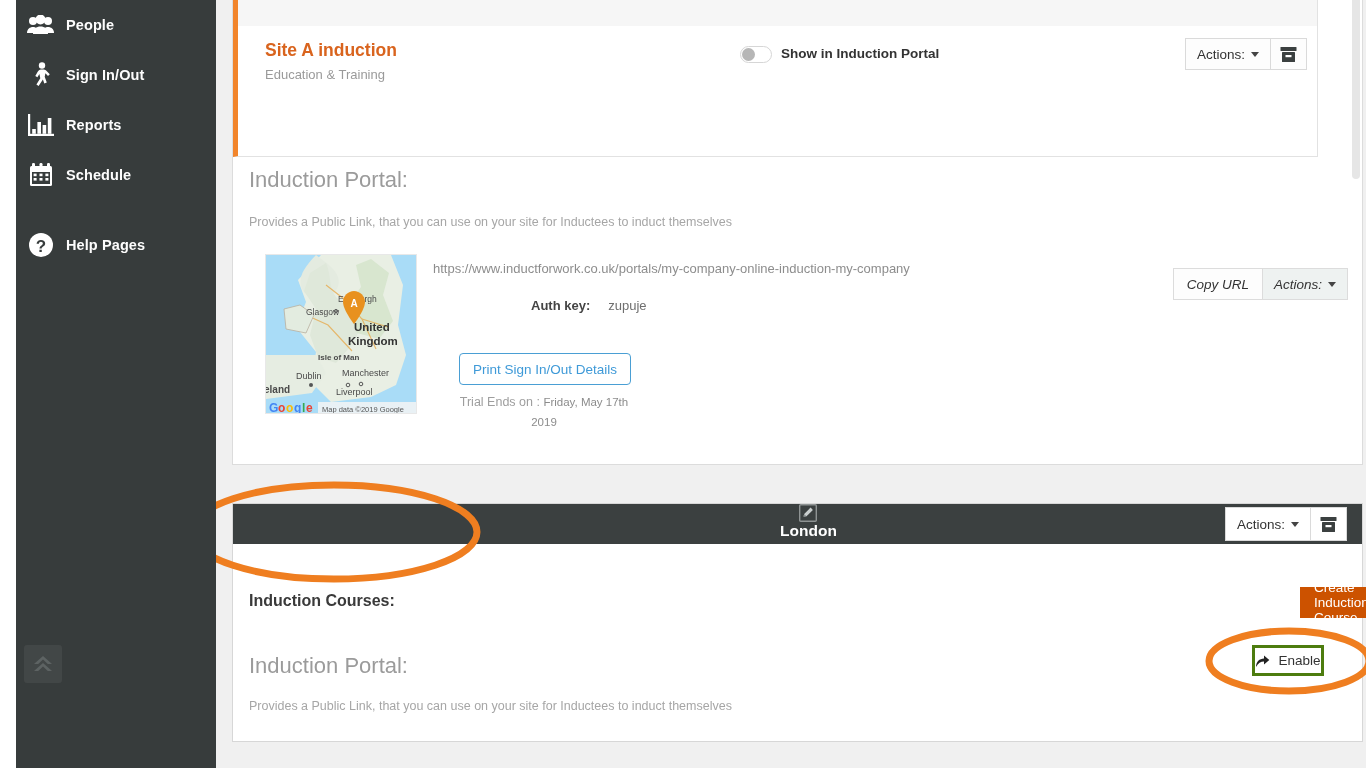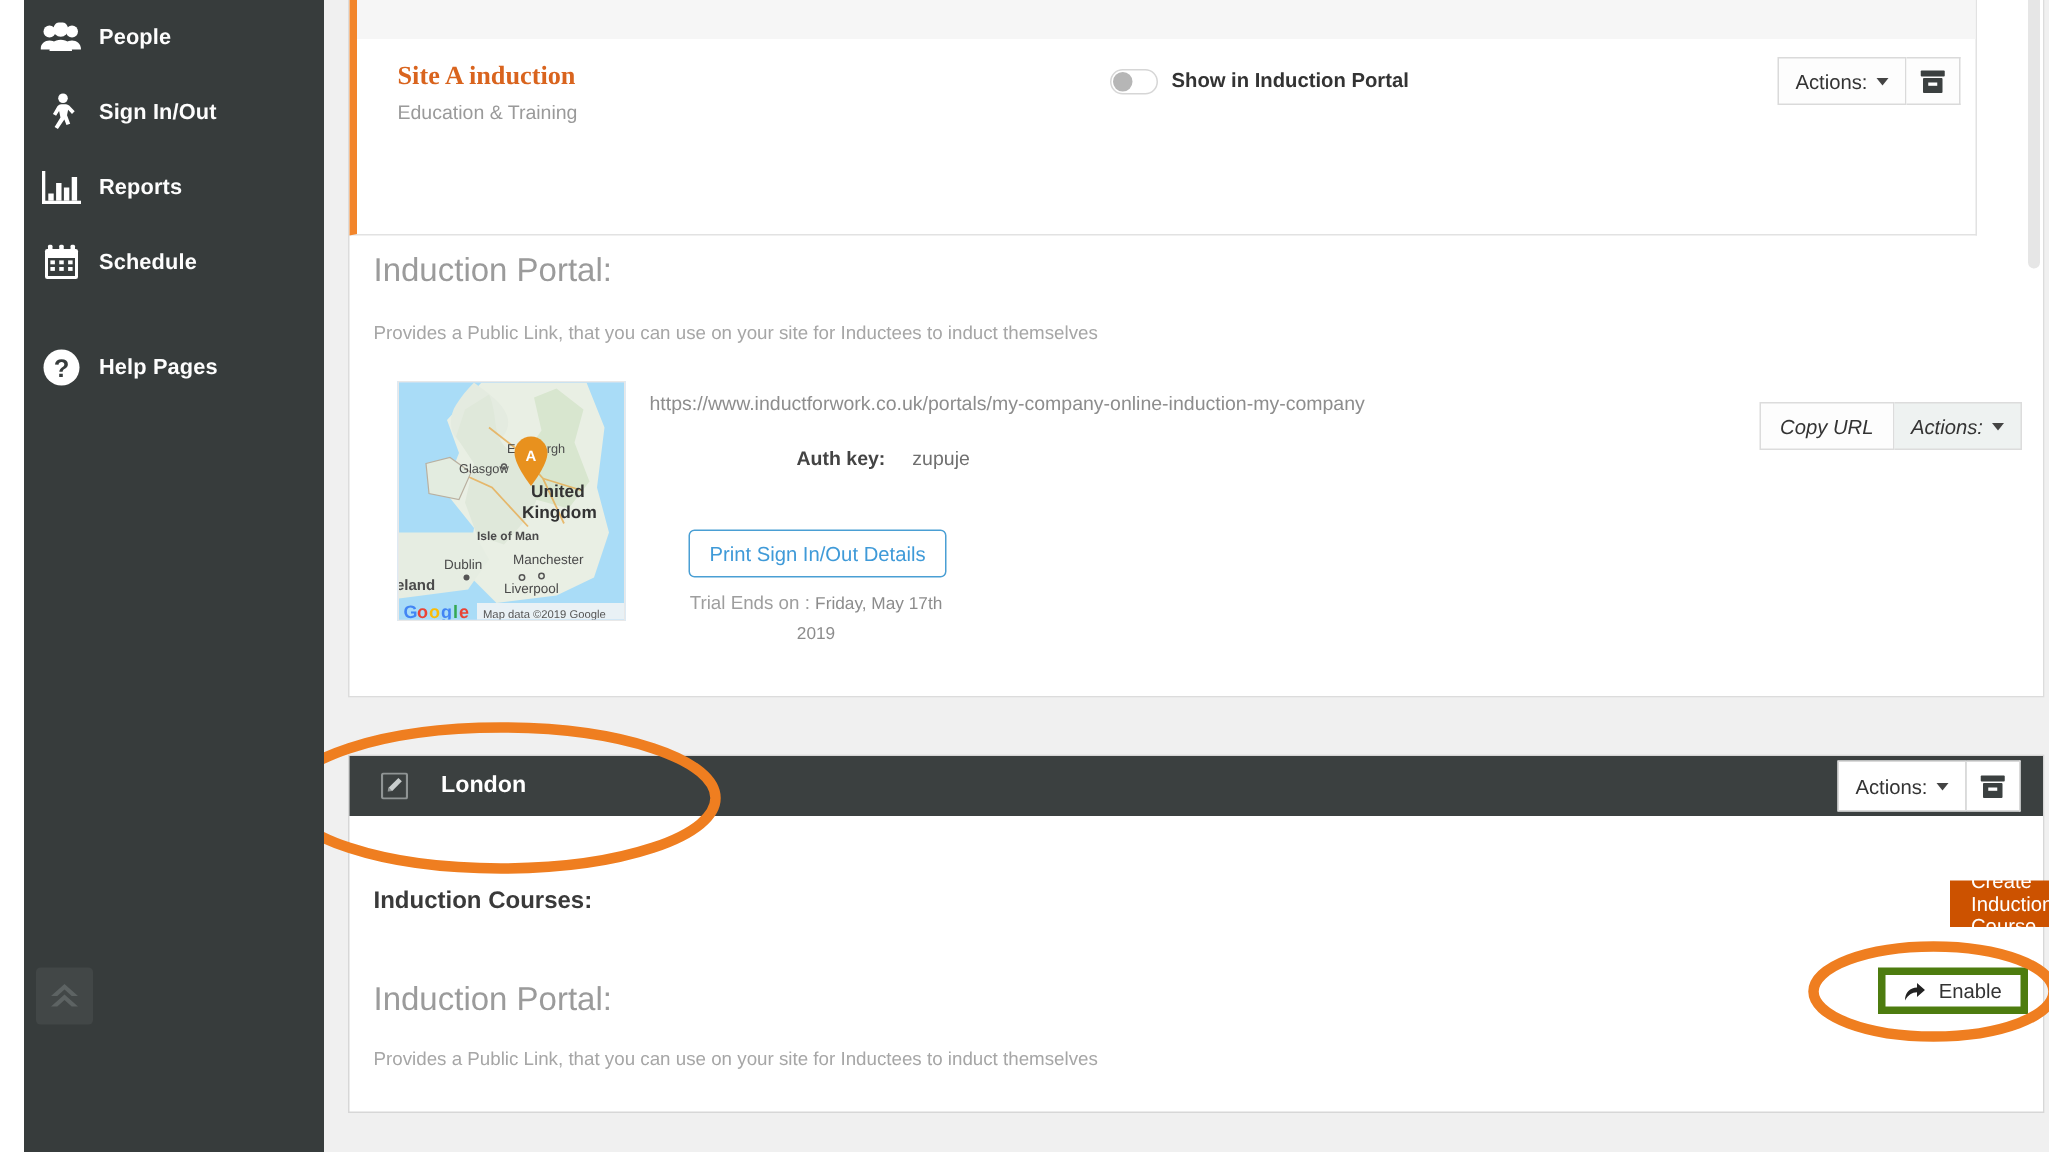--- a/index.html
+++ b/index.html
@@ -85,21 +85,20 @@
     padding-top: 14px;
   }
   .course-row.alt { background: #f6f6f6; }
   .course-text { margin-left: 27px; width: 430px; }
   .course-title {
     color: #d9641e;
     font-size: 17.5px;
     font-weight: bold;
     margin: 0 0 7px 0;
     line-height: 20px;
-    font-family: Liberation Serif, serif;
   }
   .course-sub {
     color: #9a9a9a;
     font-size: 13px;
     line-height: 16px;
   }
   .toggle-wrap {
     position: absolute; left: 502px; top: 20px;
     display: flex; align-items: flex-start; font-weight: bold;
   }
@@ -232,20 +231,21 @@
     left: 16px; top: 503px;
     width: 1131px; height: 239px;
     border: 1px solid #d7d7d7;
     background: #ffffff;
   }
   .site-header {
     height: 40px;
     background: #3b4040;
     display: flex; align-items: center;
     position: relative;
+    flex-direction: column;
   }
   .site-edit-icon { margin-left: 21px; display:flex; }
   .site-name {
     margin-left: 22px;
     color: #ffffff;
     font-size: 15.5px;
     font-weight: bold;
   }
   .site-header-actions {
     position: absolute; right: 15px; top: 3px;
@@ -269,22 +269,22 @@
   .portal2-heading {
     position: absolute; left: 16px; top: 149px;
     font-size: 22px; color: #9b9b9b;
   }
   .portal2-sub {
     position: absolute; left: 16px; top: 195px;
     font-size: 12.5px; color: #a6a6a6;
   }
   .btn-enable {
     position: absolute; left: 1019px; top: 141px;
-    width: 100px; height: 31px;
-    border: 5px solid #4d7c0f;
+    width: 72px; height: 31px;
+    border: 3px solid #4d7c0f;
     background: #ffffff;
     font-size: 13.5px; color: #333;
     display: flex; align-items: center; justify-content: center;
     cursor: pointer;
   }
   .btn-enable .ico { margin-right: 8px; display: flex; }
 
   
   .annot {
     position: absolute;

